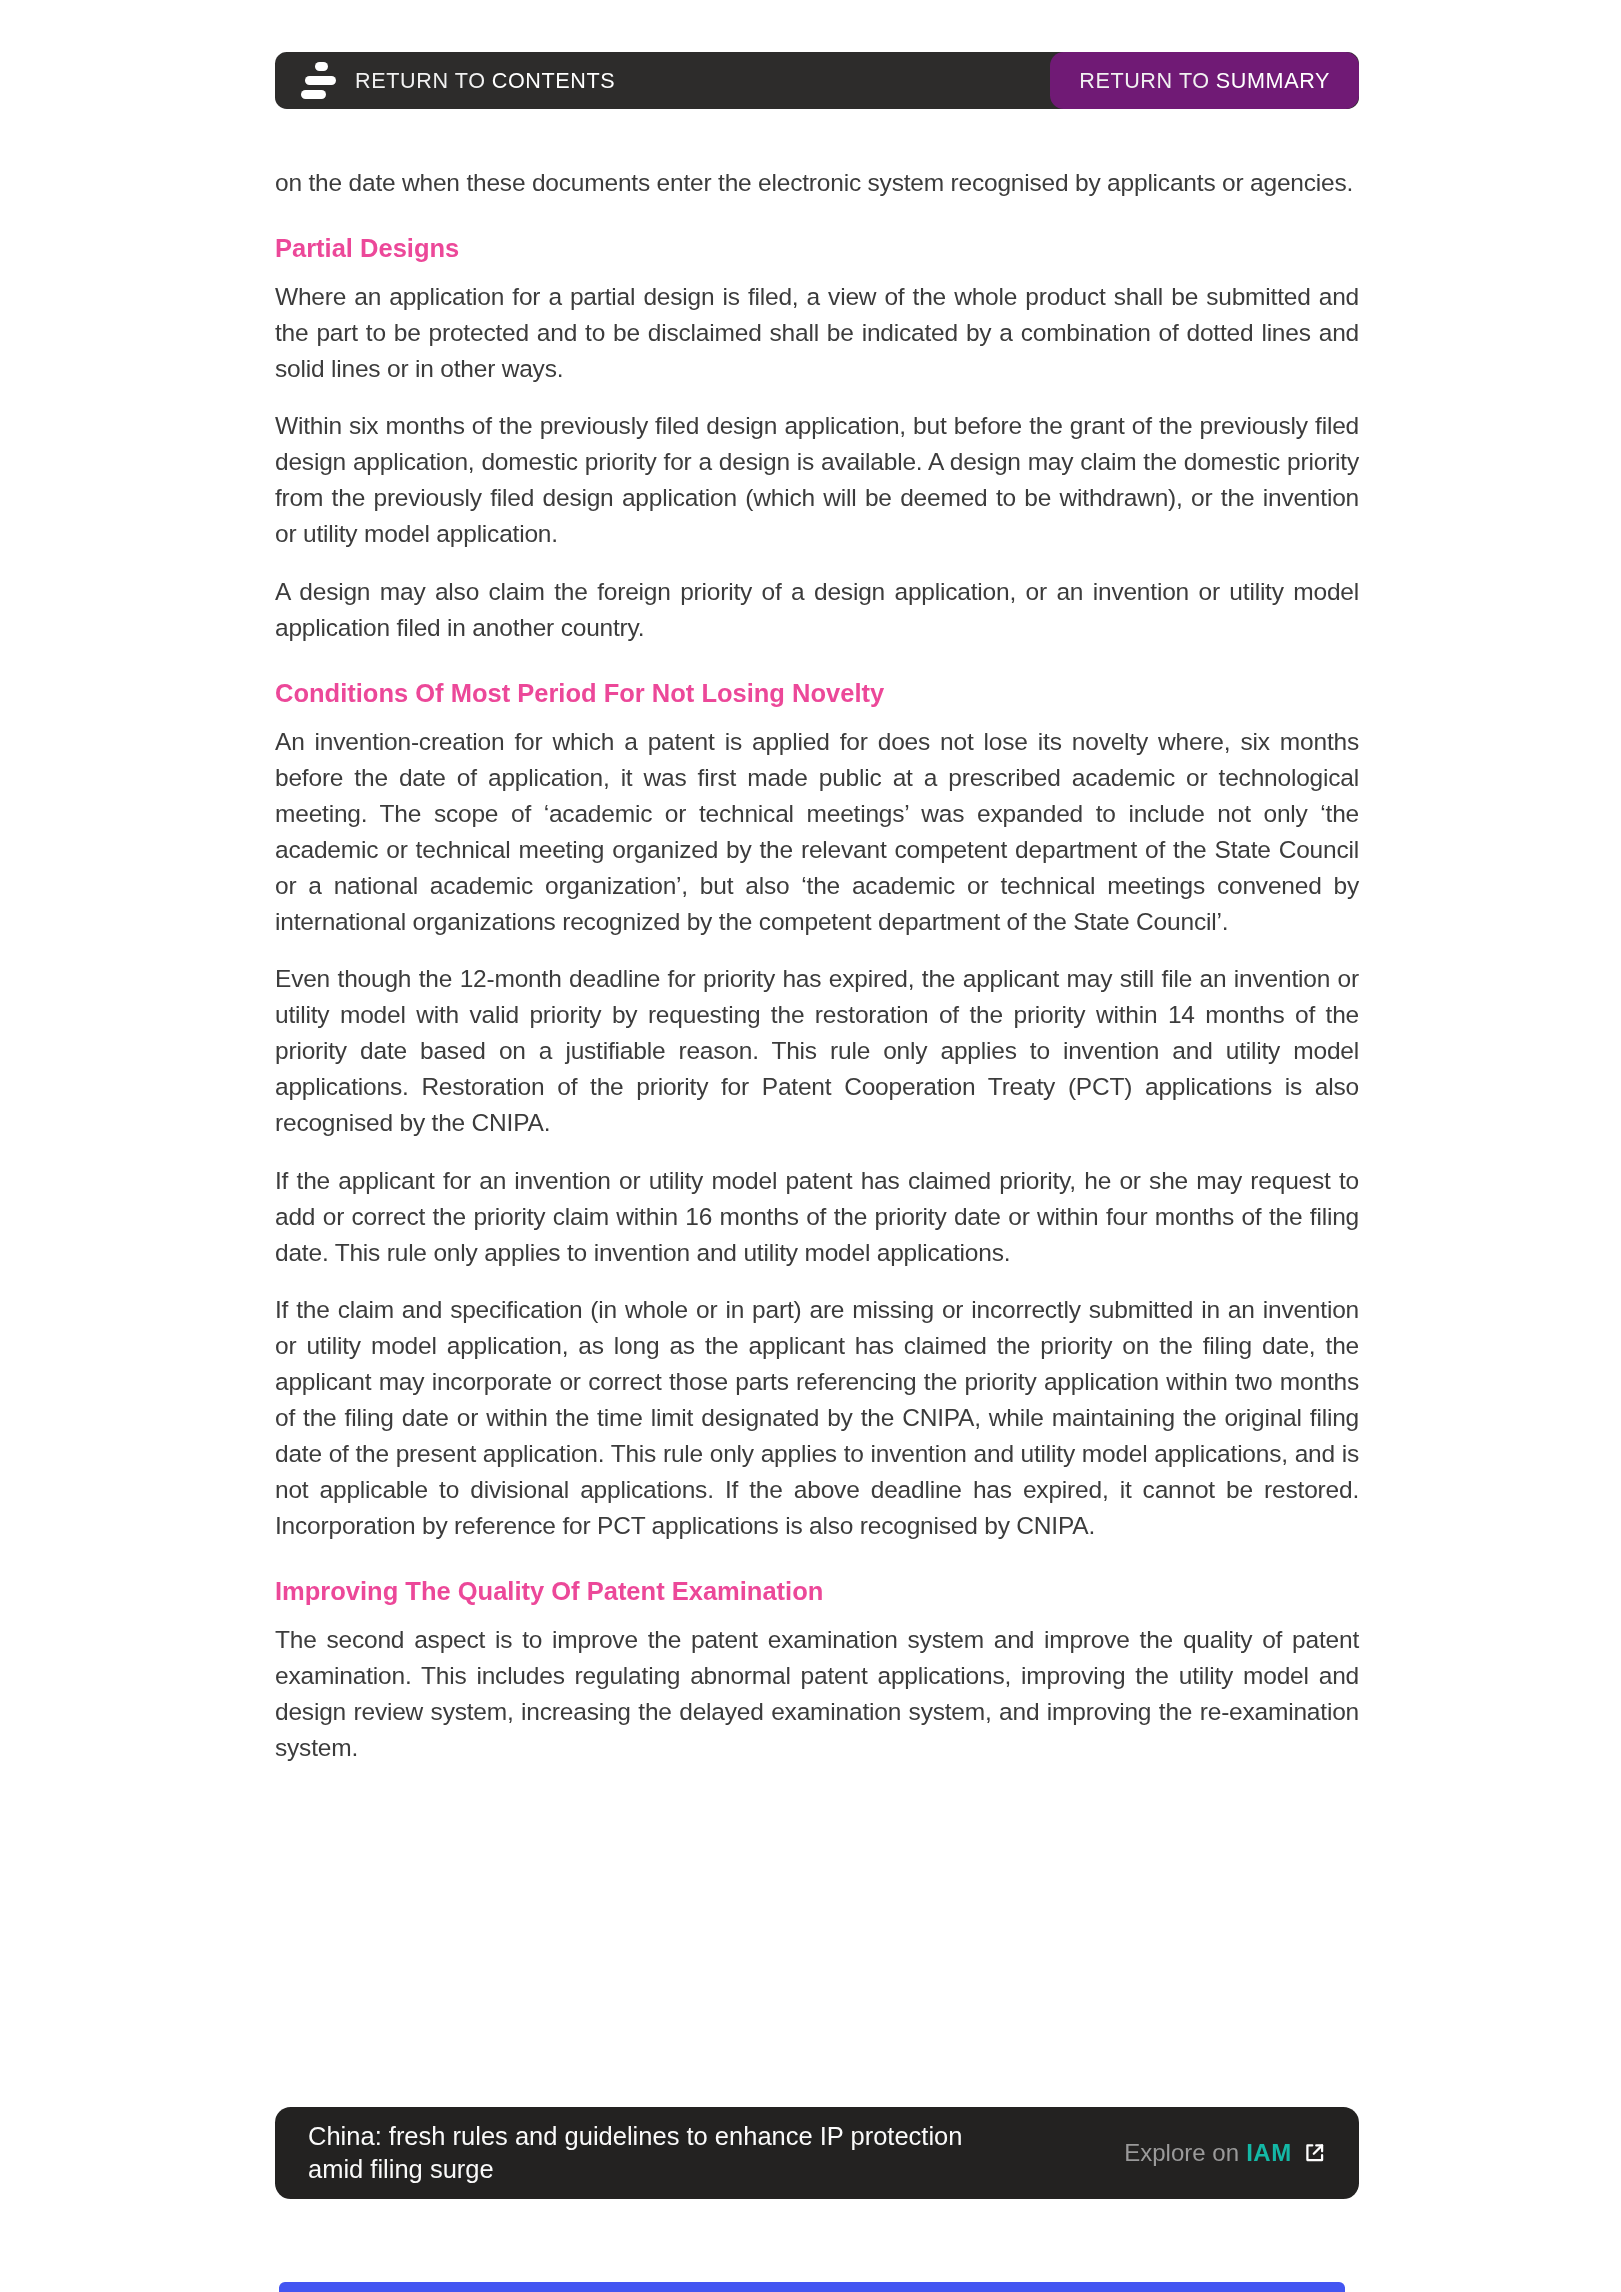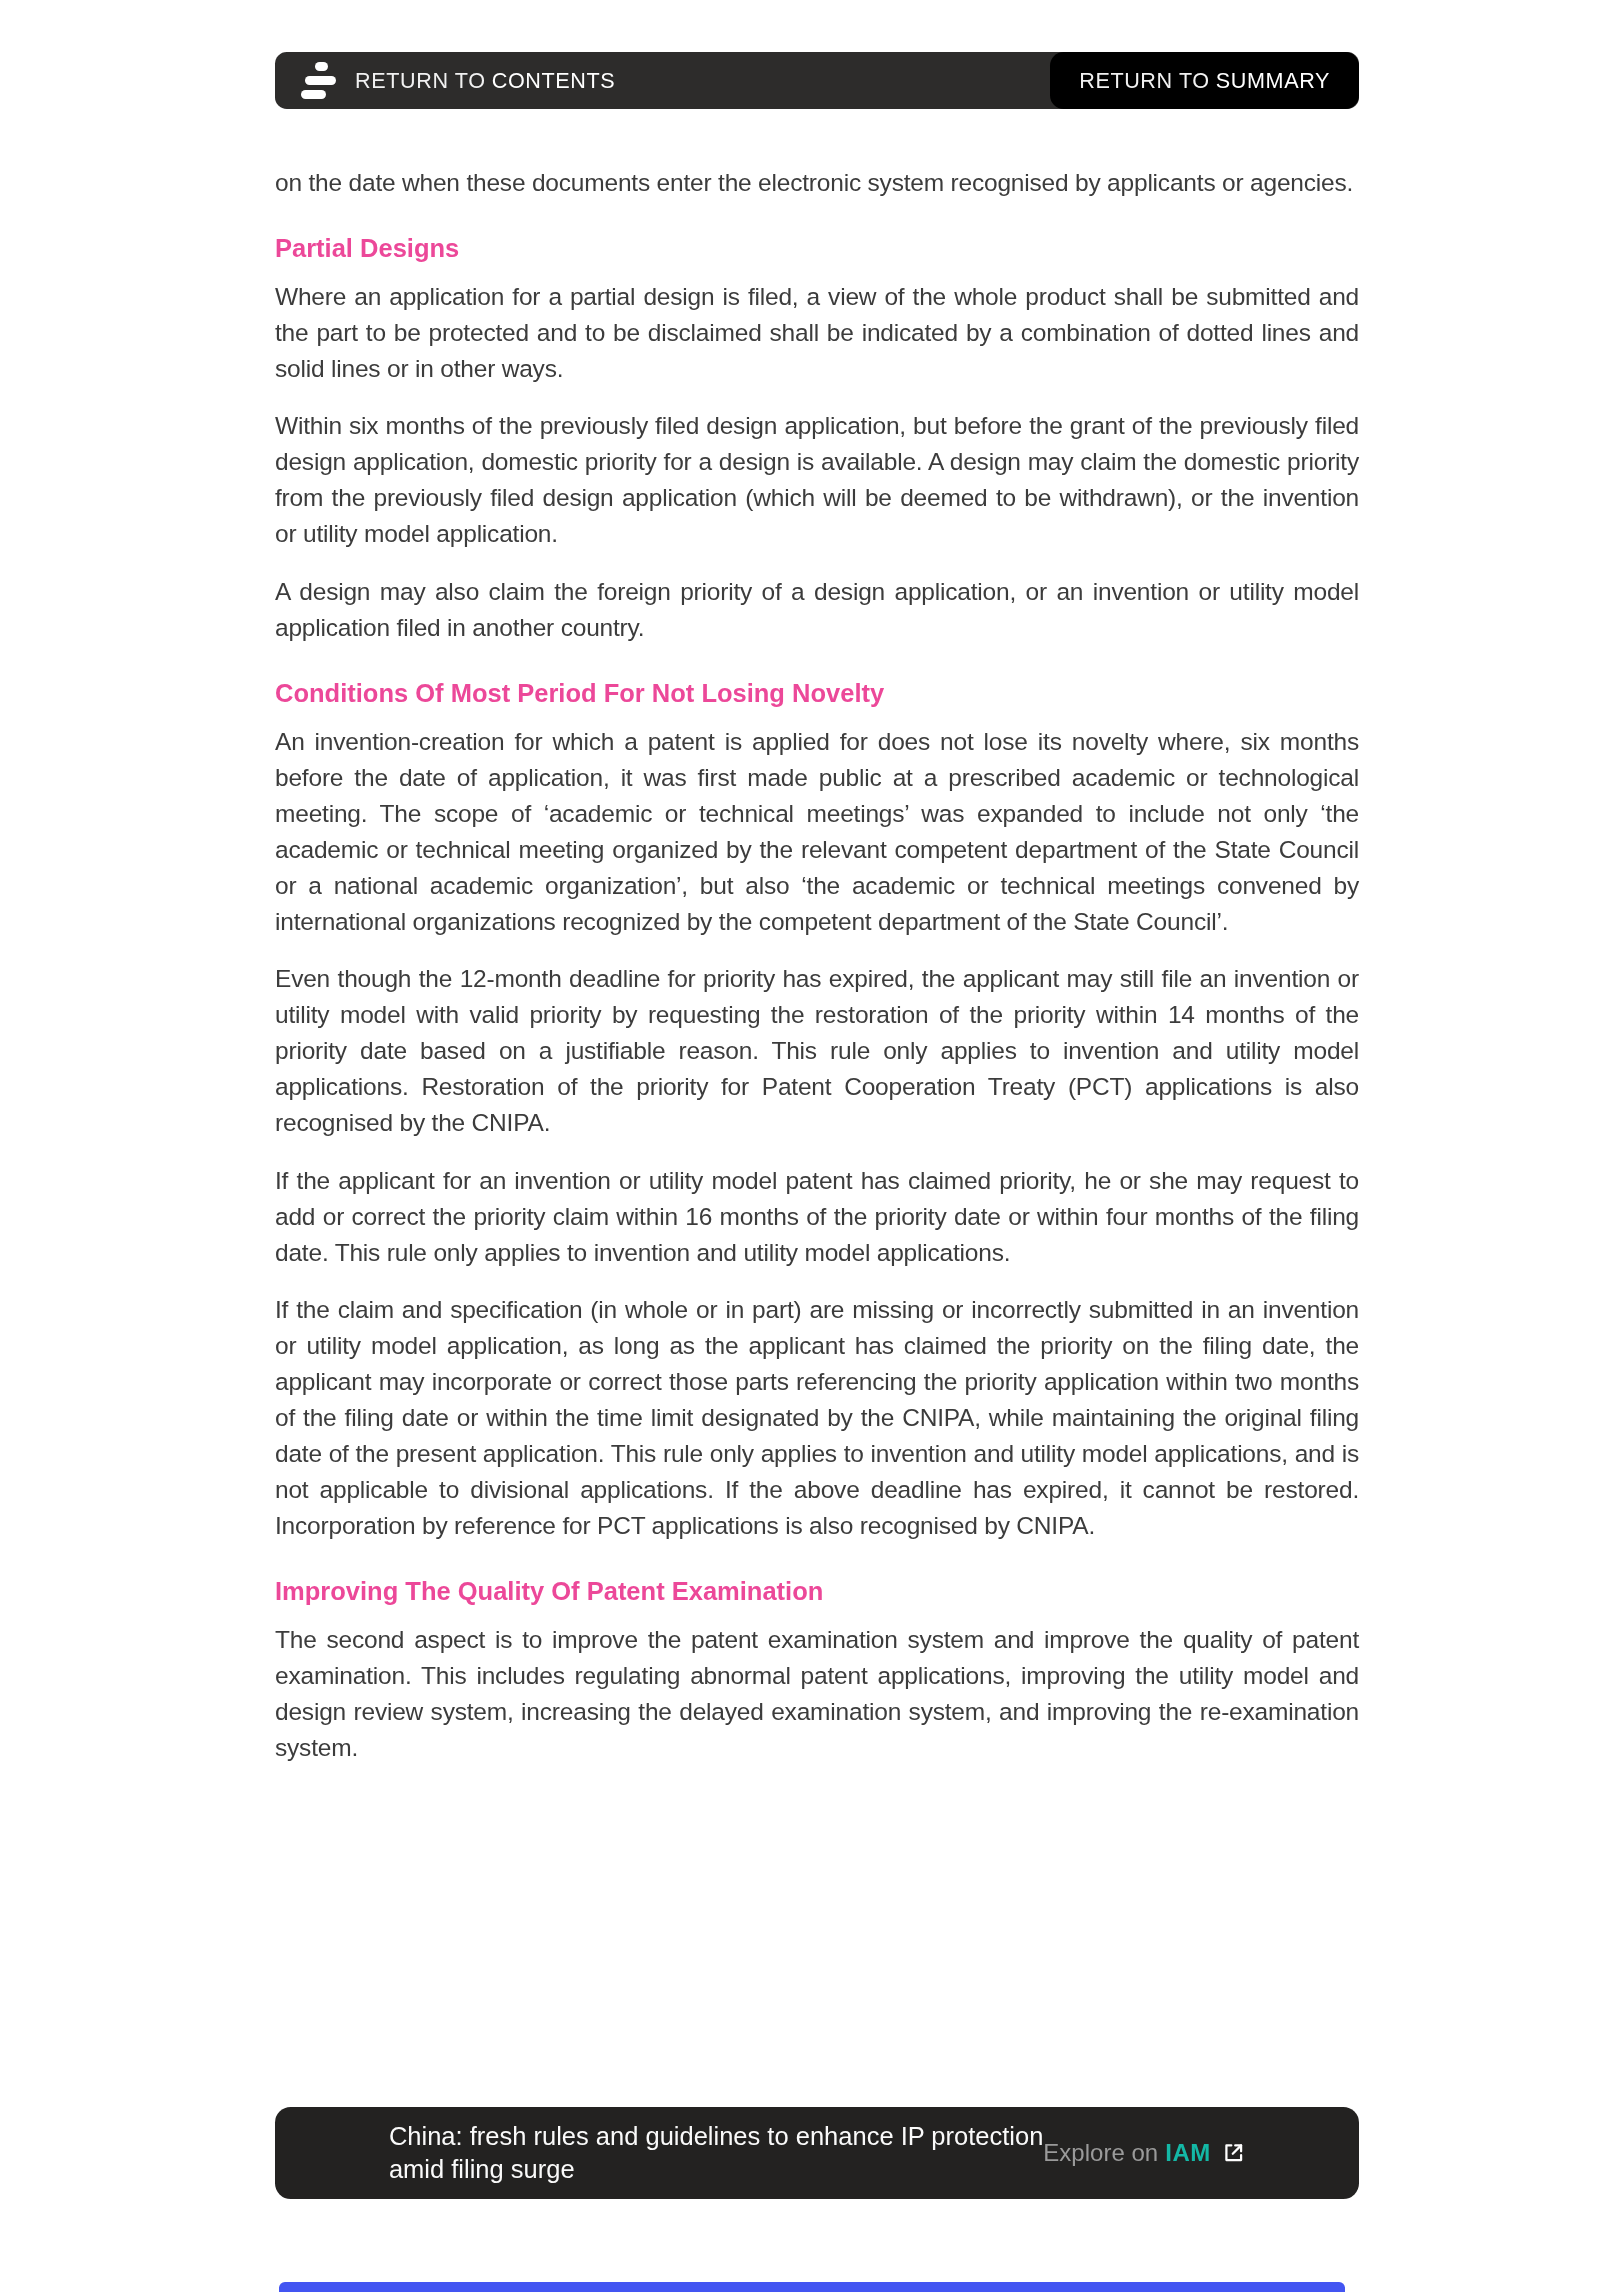--- a/index.html
+++ b/index.html
@@ -5,21 +5,21 @@
   *{margin:0;padding:0;box-sizing:border-box}
   html,body{width:1621px;height:2293px;background:#ffffff}
   body{position:relative;overflow:hidden;font-family:"Liberation Sans",sans-serif;-webkit-font-smoothing:antialiased}
 
   
   .topbar{position:absolute;top:52px;left:275px;width:1084px;height:57px;
           background:#2d2c2b;border-radius:11.8px;display:flex;align-items:center;
           justify-content:space-between;color:#ffffff}
   .btn-contents{display:flex;align-items:center;height:100%;padding-left:25.5px;cursor:pointer}
   .btn-summary{display:flex;align-items:center;height:100%;padding:7px 29px;
-               background:#000000;border-radius:13.7px;cursor:pointer}
+               background:#701a75;border-radius:13.7px;cursor:pointer}
   .nav-label{font-size:21.6px;letter-spacing:0.6px;color:#f1f1f1;white-space:nowrap}
   .nav-label .nav-prefix{margin-right:.28em}
   .nav-label b{font-weight:normal;color:#ffffff}
 
   
   .iam-mark{display:flex;flex-direction:column;gap:4.9px;width:37px;margin-right:17.6px}
   .iam-mark i{display:block;height:8.8px;border-radius:8.8px;background:#ffffff}
   .iam-mark .m1{width:12.7px;margin-left:14.7px}
   .iam-mark .m2{width:31px;margin-left:4.9px}
   .iam-mark .m3{width:25.5px}
@@ -27,21 +27,21 @@
   
   .content{position:absolute;top:165px;left:275px;width:1084px;
            color:#3c3c3c;font-size:24.5px;line-height:36px;letter-spacing:-0.2px}
   .content p{text-align:justify;text-align-last:left;margin-bottom:21.6px}
   .content h2{font-size:25.5px;line-height:29px;font-weight:bold;color:#ec4899;
               margin-top:33px;margin-bottom:15.7px;letter-spacing:0}
 
   
   .bottombar{position:absolute;top:2107px;left:275px;width:1084px;height:92px;
              background:#232221;border-radius:15.7px;display:flex;align-items:center;
-             justify-content:center;padding:0 33px;color:#ffffff}
+             justify-content:space-between;padding:0 33px;color:#ffffff}
   .footer-title{font-size:25.5px;line-height:33px;color:#fafafa;letter-spacing:0}
   .explore{display:flex;align-items:center;font-size:24px;color:#9a9a9a;cursor:pointer;white-space:nowrap}
   .explore b{color:#14b8a6;margin-left:.3em;letter-spacing:0.5px}
   .explore svg{margin-left:10.8px;display:block}
 
   
   .accent-bar{position:absolute;left:279px;bottom:0;width:1066px;height:10.8px;border-radius:5.9px 5.9px 0 0}
 </style>
 </head>
 <body style="background: rgb(255, 255, 255);">

